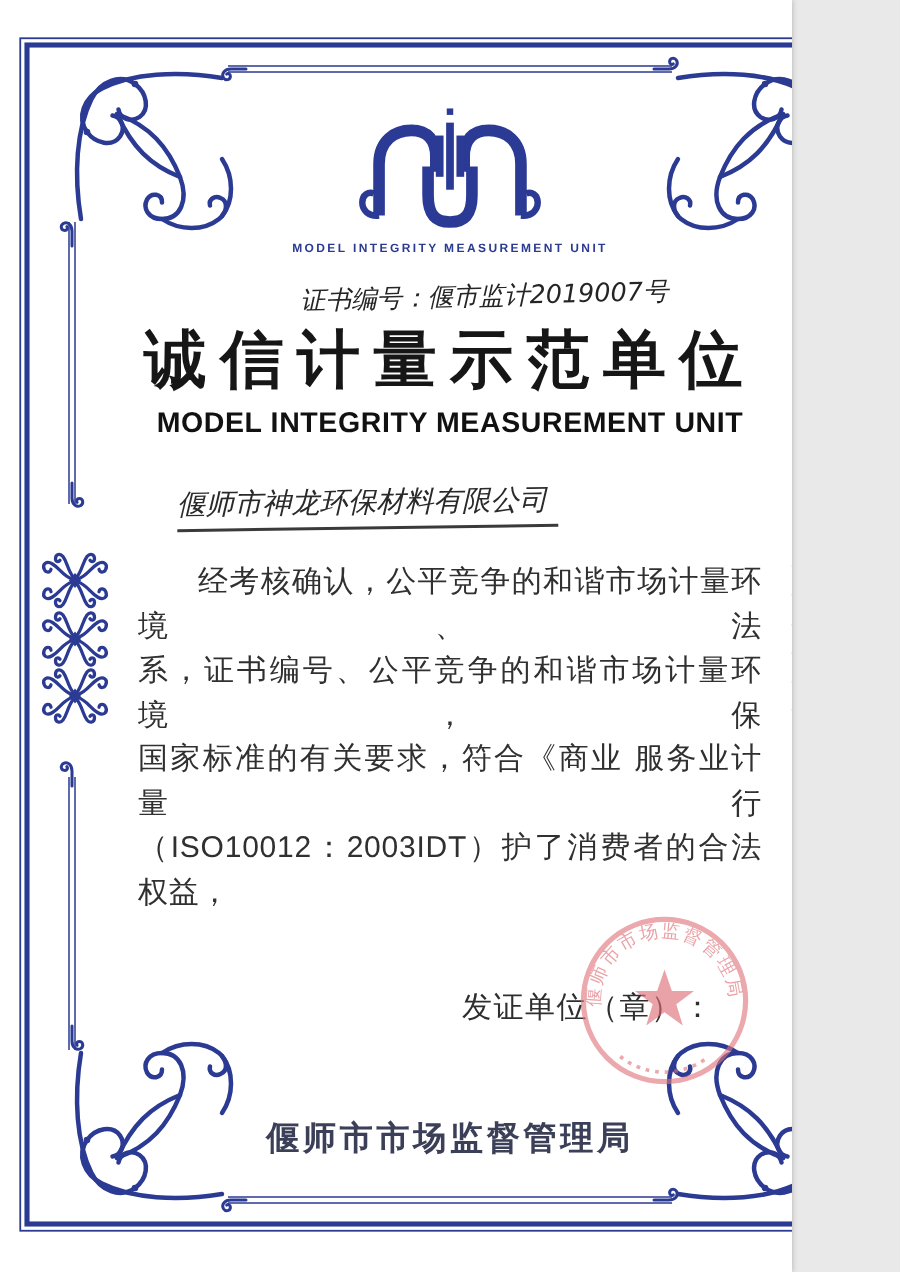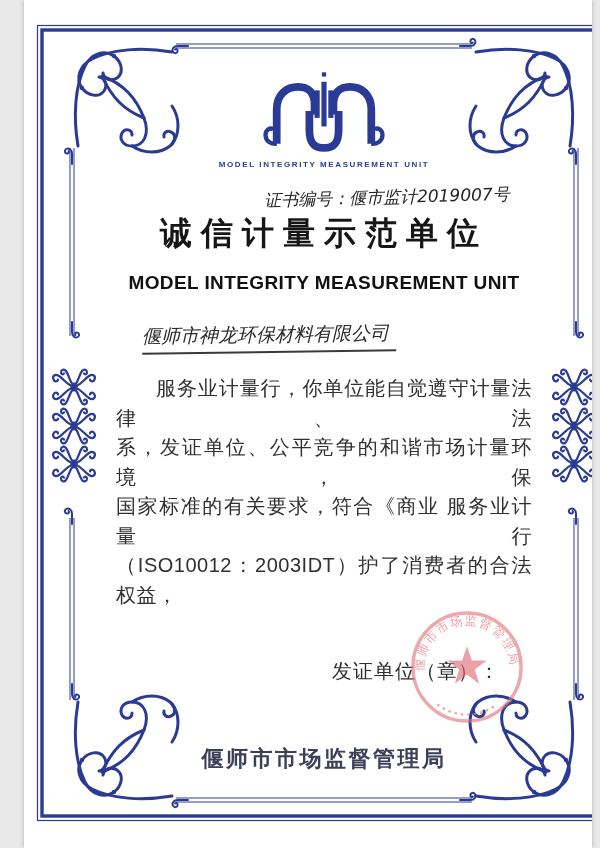--- a/index.html
+++ b/index.html
@@ -1,36 +1,35 @@
 <!DOCTYPE html>
 <html><head>
 <meta charset="utf-8">
 <style>
   html,body{margin:0;padding:0;background:#e9e9e9;}
   .page{
-    position:relative;width:568px;height:848px;background:#ffffff;
+    position:relative;width:528px;height:848px;background:#ffffff;
     font-family:"Liberation Sans","DejaVu Sans",sans-serif;overflow:hidden;
     box-shadow:0 0 4px rgba(0,0,0,.25);
-    margin-left:24px;
   }
   .border-svg{position:absolute;left:0;top:0;width:600px;height:848px;}
   .logo-wrap{position:absolute;left:0;top:68px;width:600px;text-align:center;}
   .logo-caption{
     margin-top:2px;color:#2b3a93;font-weight:bold;font-size:8px;
     letter-spacing:1.6px;
   }
   .cert-no{
     position:absolute;top:186px;right:82px;font-size:17px;color:#252525;
     font-style:italic;transform:rotate(-1.5deg);
     font-family:"DejaVu Sans",sans-serif;
   }
   .title-zh{
     position:absolute;top:212px;left:0;width:600px;text-align:center;
     font-family:"DejaVu Serif","Liberation Serif",serif;font-weight:bold;
-    font-size:32px;color:#161616;letter-spacing:9px;
+    font-size:42px;color:#161616;letter-spacing:9px;
   }
   .title-en{
     position:absolute;top:272px;left:0;width:600px;text-align:center;
     font-weight:bold;font-size:19px;color:#111;letter-spacing:.4px;
   }
   .awardee{
     position:absolute;top:322px;left:118px;width:254px;
     border-bottom:2px solid #3a3a3a;padding-bottom:3px;
     font-size:19px;color:#2a2a2a;font-style:italic;transform:rotate(-.8deg);
     font-family:"DejaVu Sans",sans-serif;white-space:nowrap;
@@ -148,22 +147,22 @@
   <div class="cert-no">
     <span>证书编号：</span><span>偃市监计2019007号</span>
   </div>
 
   <div class="title-zh">诚信计量示范单位</div>
   <div class="title-en">MODEL INTEGRITY MEASUREMENT UNIT</div>
 
   <div class="awardee">偃师市神龙环保材料有限公司</div>
 
   <div class="body-block">
-      <div class="body-line">服务业计量行，你单位能自觉遵守计量法律、法</div>
-      <div class="body-line">系，发证单位、公平竞争的和谐市场计量环境，保</div>
+      <div class="body-line">经考核确认，公平竞争的和谐市场计量环境、法</div>
+      <div class="body-line">系，证书编号、公平竞争的和谐市场计量环境，保</div>
       <div class="body-line">国家标准的有关要求，符合《商业 服务业计量行</div>
       <div class="body-line">（ISO10012：2003IDT）护了消费者的合法权益，</div>
     </div>
 
   <div class="issuer-label">发证单位（章）：</div>
 
   <svg class="seal" viewBox="-60 -60 120 120" xmlns="http://www.w3.org/2000/svg">
     <circle cx="0" cy="0" r="55" fill="none" stroke="#e0747c" stroke-width="3.5"></circle>
     <polygon fill="#dd6a72" points="0,-21 5,-6.5 20,-6.5 8,2.5 12.4,17 0,8 -12.4,17 -8,2.5 -20,-6.5 -5,-6.5"></polygon>
     <defs>

